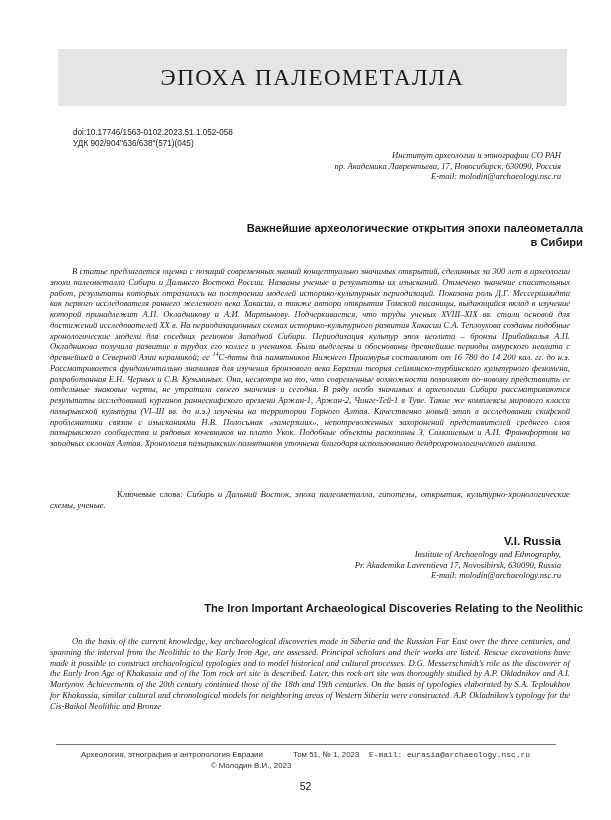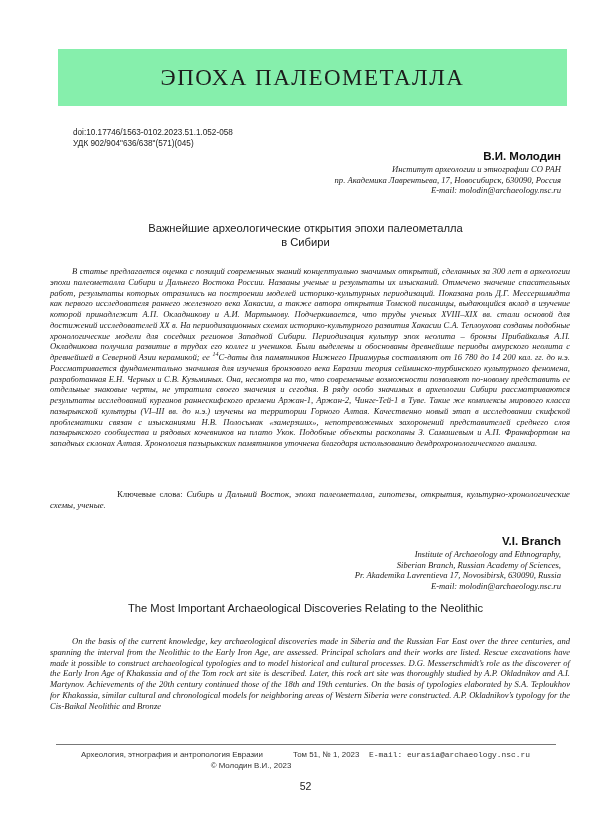--- a/index.html
+++ b/index.html
@@ -3,21 +3,21 @@
   <meta charset="utf-8">
   <style>
     html, body { margin: 0; padding: 0; background: #ffffff; }
     body {
       width: 611px; height: 820px; position: relative; overflow: hidden;
       color: #1a1a1a;
       font-family: "Liberation Serif", serif;
     }
     .banner {
       position: absolute; left: 58px; top: 49px; width: 509px; height: 57px;
-      background: #86efac;
+      background: #e5e5e5;
       display: flex; align-items: center; justify-content: center;
     }
     .banner-title {
       font-family: "Liberation Serif", serif;
       font-size: 23px; letter-spacing: 1.5px; color: #1d1d1d;
     }
     .ids {
       position: absolute; left: 73px; top: 128px;
       font-family: "Liberation Sans", sans-serif; font-size: 8.2px; line-height: 10.5px; color: #222;
     }
@@ -27,22 +27,22 @@
     .author-name {
       font-family: "Liberation Sans", sans-serif; font-weight: bold; font-size: 11.5px; color: #111;
       margin-bottom: 2px;
     }
     .affil {
       font-style: italic; font-size: 8.6px; line-height: 10.6px; color: #222;
     }
     .ru-author { top: 150px; }
     .en-author { top: 535px; }
     .article-title {
-      position: absolute; left: 40px; width: 531px; text-align: center;
-      font-family: "Liberation Sans", sans-serif; font-weight: normal; font-size: 11.2px; line-height: 13.5px; color: #1b1b1b;
+      position: absolute; left: 52px; width: 531px; text-align: right;
+      font-family: "Liberation Sans", sans-serif; font-weight: bold; font-size: 11.2px; line-height: 13.5px; color: #1b1b1b;
     }
     .ru-title { top: 222px; }
     .en-title { top: 602px; }
     .abstract {
       position: absolute; left: 50px; width: 520px;
       font-style: italic; font-size: 8.55px; line-height: 10.75px; text-align: justify; color: #222;
       margin: 0;
     }
     .abstract .indent { display: inline-block; width: 22px; }
     .ru-abstract { top: 266px; }
@@ -82,45 +82,43 @@
 <div class="banner">
   <span class="banner-title">ЭПОХА ПАЛЕОМЕТАЛЛА</span>
 </div>
 
 <div class="ids">
   <div>doi:10.17746/1563-0102.2023.51.1.052-058</div>
   <div>УДК 902/904"636/638"(571)(045)</div>
 </div>
 
 <div class="author-block ru-author">
-  <div class="author-name">В.И. Молодин</div>
   <div class="affil">Институт археологии и этнографии СО РАН</div>
   <div class="affil">пр. Академика Лаврентьева, 17, Новосибирск, 630090, Россия</div>
   <div class="affil">E-mail: molodin@archaeology.nsc.ru</div>
 </div>
 
 <div class="article-title ru-title">
   <div>Важнейшие археологические открытия эпохи палеометалла</div>
   <div>в Сибири</div>
 </div>
 
 <p class="abstract ru-abstract"><span class="indent"></span><span>В статье предлагается оценка с позиций современных знаний концептуально значимых открытий, сделанных за 300 лет в археологии эпохи палеометалла Сибири и Дальнего Востока России. Названы ученые и результаты их изысканий. Отмечено значение спасательных работ, результаты которых отразились на построении моделей историко-культурных периодизаций. Показана роль Д.Г. Мессершмидта как первого исследователя раннего железного века Хакасии, а также автора открытия Томской писаницы, выдающийся вклад в изучение которой принадлежит А.П. Окладникову и А.И. Мартынову. Подчеркивается, что труды ученых XVIII–XIX вв. стали основой для достижений исследователей XX в. На периодизационных схемах историко-культурного развития Хакасии С.А. Теплоухова созданы подобные хронологические модели для соседних регионов Западной Сибири. Периодизация культур эпох неолита – бронзы Прибайкалья  А.П. Окладникова получила развитие в трудах его коллег и учеников. Были выделены и обоснованы древнейшие периоды амурского неолита с древнейшей в Северной Азии керамикой; ее </span><sup>14</sup><span>С-даты для памятников Нижнего Приамурья составляют от 16 780 до 14 200 кал. гг. до н.э. Рассматривается фундаментально значимая для изучения бронзового века Евразии теория сейминско-турбинского культурного феномена, разработанная Е.Н. Черных и С.В. Кузьминых. Она, несмотря на то, что современные возможности позволяют по-новому представить ее отдельные знаковые черты, не утратила своего значения и сегодня. В ряду особо значимых в археологии Сибири рассматриваются результаты исследований курганов раннескифского времени Аржан-1, Аржан-2, Чинге-Тей-1 в Туве. Такие же комплексы мирового класса пазырыкской культуры (VI–III вв. до н.э.) изучены на территории Горного Алтая. Качественно новый этап в исследовании скифской проблематики связан с изысканиями Н.В. Полосьмак «замерзших», непотревоженных захоронений представителей среднего слоя пазырыкского сообщества и рядовых кочевников на плато Укок. Подобные объекты раскопаны З. Самашевым и А.П. Франкфортом на западных склонах Алтая. Хронология пазырыкских памятников уточнена благодаря использованию дендрохронологического анализа.</span></p>
 
 <div class="keywords"><span class="indent"></span><span class="kw-label">Ключевые слова: </span><span class="kw-text">Сибирь и Дальний Восток, эпоха палеометалла, гипотезы, открытия, культурно-хронологические схемы, ученые.</span></div>
 
 <div class="author-block en-author">
-  <div class="author-name">V.I. Branch</div>
+  <div class="author-name">V.I. Russia</div>
   <div class="affil">Institute of Archaeology and Ethnography,</div>
-  <div class="affil">Siberian Branch, Russian Academy of Sciences,</div>
   <div class="affil">Pr. Akademika Lavrentieva 17, Novosibirsk, 630090, Russia</div>
   <div class="affil">E-mail: molodin@archaeology.nsc.ru</div>
 </div>
 
 <div class="article-title en-title">
-  <div>The Most Important Archaeological Discoveries Relating to the Neolithic</div>
+  <div>The Iron Important Archaeological Discoveries Relating to the Neolithic</div>
 </div>
 
 <p class="abstract en-abstract"><span class="indent"></span><span>On the basis of the current knowledge, key archaeological discoveries made in Siberia and the Russian Far East over the three centuries, and spanning the interval from the Neolithic to the Early Iron Age, are assessed. Principal scholars and their works are listed. Rescue excavations have made it possible to construct archaeological typologies and to model historical and cultural processes. D.G. Messerschmidt’s role as the discoverer of the Early Iron Age of Khakassia and of the Tom rock art site is described. Later, this rock art site was thoroughly studied by A.P. Okladnikov and A.I. Martynov. Achievements of the 20th century continued those of the 18th and 19th centuries. On the basis of typologies elaborated by S.A. Teploukhov for Khakassia, similar cultural and chronological models for neighboring areas of Western Siberia were constructed. A.P. Okladnikov’s typology for the Cis-Baikal Neolithic and Bronze</span></p>
 
 <div class="footer-rule"></div>
 <div class="footer-line">
   <span class="f-journal">Археология, этнография и антропология Евразии</span>
   <span class="f-volume">Том 51,  № 1,  2023</span>
   <span class="f-email">E-mail: eurasia@archaeology.nsc.ru</span>
 </div>

